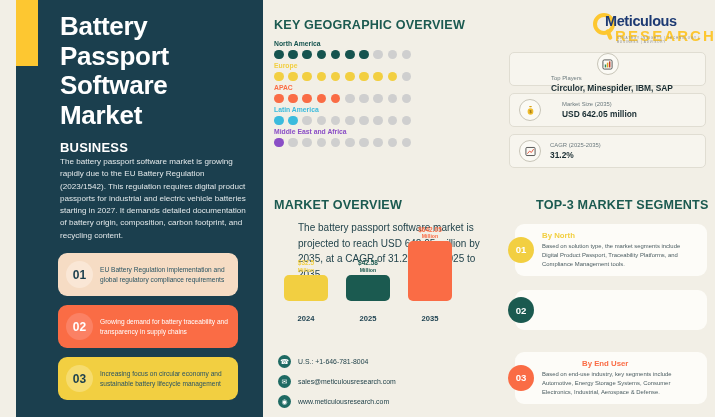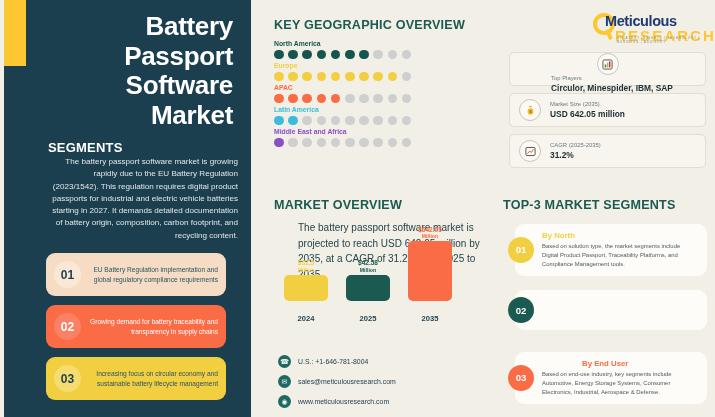--- a/index.html
+++ b/index.html
@@ -6,23 +6,22 @@
   html, body {
     width: 715px; height: 417px;
     background: #f2efe6;
     font-family: "Liberation Sans", sans-serif;
     overflow: hidden;
   }
   #root { position: relative; width: 715px; height: 417px; background: #f2efe6; }
 
   
   .left-panel {
-    position: absolute; left: 4px; top: 0; width: 247px; height: 417px;
+    position: absolute; left: 16px; top: 0; width: 247px; height: 417px;
     background: #1b3f4e;
-    text-align: right;
   }
   .yellow-accent {
     position: absolute; left: 0; top: 0; width: 22px; height: 66px;
     background: #fdc731;
   }
   .hero-title {
     position: absolute; left: 44px; top: 12px; width: 185px;
     color: #ffffff; font-size: 26px; font-weight: bold; line-height: 1.14;
     letter-spacing: -0.3px;
   }
@@ -149,21 +148,21 @@
   .seg-desc { font-size: 5.9px; line-height: 1.5; color: #4a5c60; }
 </style>
 </head>
 <body>
 
 <div id="root">
 
   <div class="left-panel">
     <div class="yellow-accent"></div>
     <div class="hero-title">Battery Passport Software Market</div>
-    <div class="drivers-head">SEGMENTS</div>
+    <div class="drivers-head">BUSINESS</div>
     <div class="drivers-body">The battery passport software market is growing rapidly due to the EU Battery Regulation (2023/1542). This regulation requires digital product passports for industrial and electric vehicle batteries starting in 2027. It demands detailed documentation of battery origin, composition, carbon footprint, and recycling content.</div>
 
     <div class="driver-card dc1">
       <div class="num-circle">01</div>
       <div class="d-text">EU Battery Regulation implementation and global regulatory compliance requirements</div>
     </div>
     <div class="driver-card dc2">
       <div class="num-circle">02</div>
       <div class="d-text">Growing demand for battery traceability and transparency in supply chains</div>
     </div>
@@ -268,21 +267,21 @@
           <rect x="5.3" y="4" width="1.6" height="5.2" fill="#e0a52a"></rect>
           <rect x="7.6" y="2.6" width="1.6" height="6.6" fill="#c0392b"></rect>
         </svg>
     </div>
     <div>
       <div class="stat-label">Top Players</div>
       <div class="stat-value">Circulor, Minespider, IBM, SAP</div>
     </div>
   </div>
 
-  <div class="stat-card" style="top:93px;">
+  <div class="stat-card" style="top:93px;gap:12px;">
     <div class="stat-icon">
       <svg width="11" height="11" viewBox="0 0 12 12">
           <path d="M4.4 1.2h3.2l-.7 1.3h-1.8z" fill="#d8a318"></path>
           <ellipse cx="6" cy="7" rx="3.1" ry="3.5" fill="#f0bd2e"></ellipse>
           <text x="6" y="8.7" font-size="4.2" text-anchor="middle" fill="#6b4a06" font-family="sans-serif">$</text>
         </svg>
     </div>
     <div>
       <div class="stat-label">Market Size (2035)</div>
       <div class="stat-value">USD 642.05 million</div>
@@ -330,21 +329,21 @@
       <div class="contact-row">
         <span class="contact-icon">✉</span>
         <span class="contact-txt">sales@meticulousresearch.com</span>
       </div>
       <div class="contact-row">
         <span class="contact-icon">◉</span>
         <span class="contact-txt">www.meticulousresearch.com</span>
       </div>
     </div>
 
-  <div class="sect-head" style="left:503px; top:198px;">TOP-3 MARKET SEGMENTS</div>
+  <div class="sect-head" style="left:536px; top:198px;">TOP-3 MARKET SEGMENTS</div>
   <div id="segments">
       <div class="seg-card" style="top: 224px;">
         <div class="seg-num" style="background: rgb(242, 207, 65); color: rgb(255, 255, 255);">01</div>
         <div>
           <div class="seg-title" style="color: rgb(242, 207, 65);">By North</div>
           <div class="seg-desc">Based on solution type, the market segments include Digital Product Passport, Traceability Platforms, and Compliance Management tools.</div>
         </div>
       </div>
       <div class="seg-card" style="top: 290px;">
         <div class="seg-num" style="background: rgb(27, 90, 80);">02</div>

